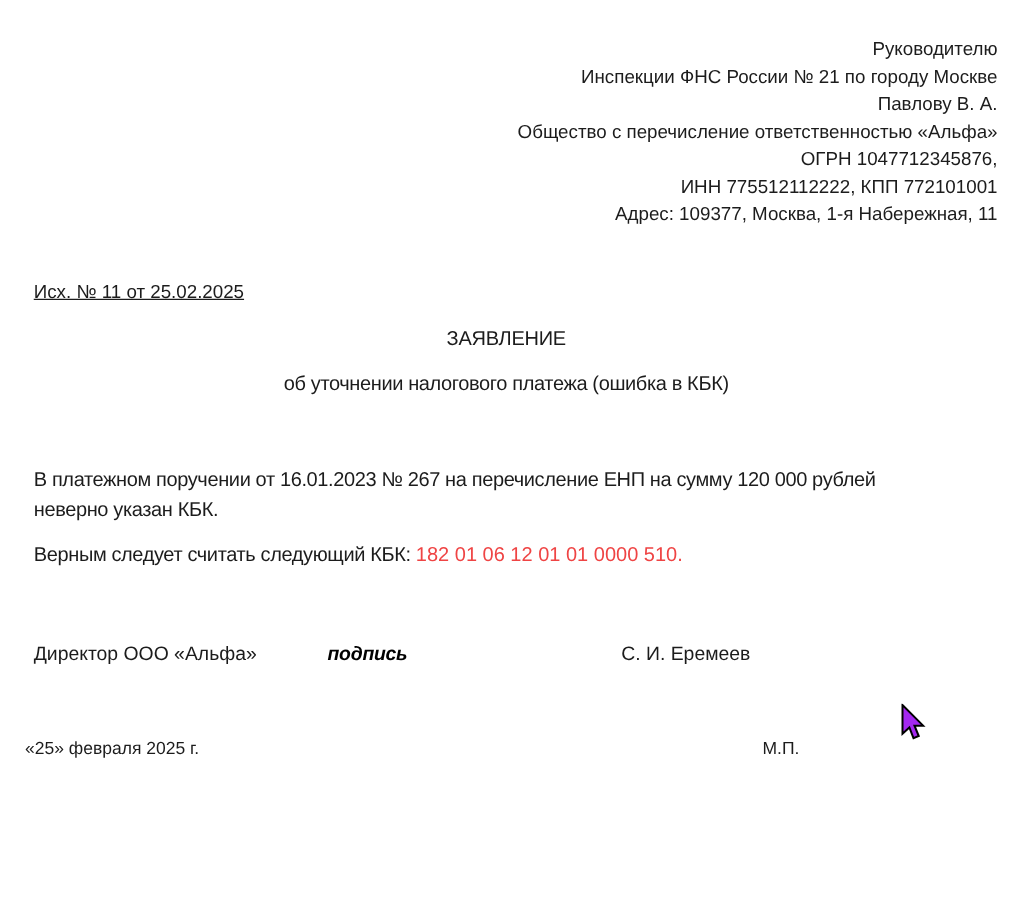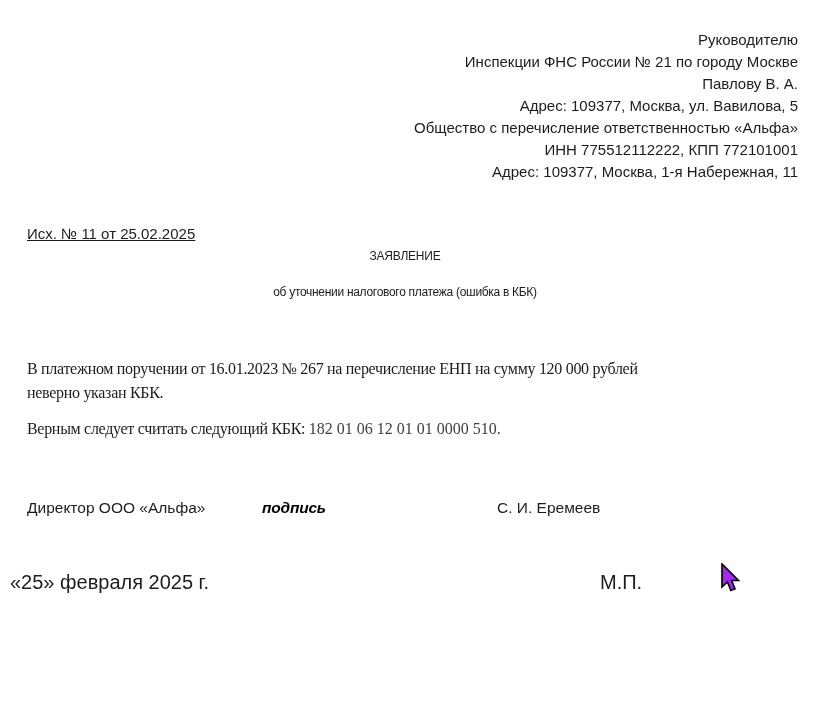--- a/index.html
+++ b/index.html
@@ -19,40 +19,40 @@
     font-size: 15px;
     line-height: 22px;
   }
   .ref-line {
     margin: 40px 0 0 27px;
     font-size: 15px;
     line-height: 22px;
     text-decoration: underline;
   }
   .doc-title {
-    margin-top: 0;
+    margin-top: 16px;
     text-align: center;
-    font-size: 12px;
+    font-size: 16px;
     line-height: 22px;
     letter-spacing: -0.2px;
   }
   .doc-subtitle {
     margin-top: 14px;
     text-align: center;
-    font-size: 12px;
+    font-size: 16px;
     line-height: 22px;
     letter-spacing: -0.3px;
   }
   .body-block {
     margin: 54px 30px 0 27px;
     font-size: 16px;
     line-height: 24px;
     letter-spacing: -0.3px;
   }
-  .para { margin-top: 12px; font-family: Liberation Serif, serif; }
+  .para { margin-top: 12px; }
   .para:first-child { margin-top: 0; }
   .kbk-value {
     letter-spacing: 0;
   }
   .text-caret {
     display: inline-block;
     width: 1.5px;
     height: 19px;
     background: #000000;
     vertical-align: text-bottom;
@@ -67,22 +67,22 @@
   .sig-role { display: inline-block; width: 235px; }
   .sig-placeholder {
     display: inline-block;
     width: 235px;
     font-style: italic;
     font-weight: bold;
     letter-spacing: -0.2px;
   }
   .sig-name { display: inline-block; text-align: right; }
   .date-row {
-    margin: 52px 0 0 10px;
-    font-size: 20px;
+    margin: 52px 0 0 20px;
+    font-size: 14px;
     line-height: 22px;
     white-space: nowrap;
   }
   .date-value { display: inline-block; width: 590px; }
   .stamp-label { display: inline-block; }
   .mouse-cursor {
     position: absolute;
     left: 719px;
     top: 563px;
     width: 22px;
@@ -92,37 +92,37 @@
 </style>
 </head>
 <body>
 
 <div class="page">
 
   <div class="header-block">
     <div>Руководителю</div>
     <div>Инспекции ФНС России № 21 по городу Москве</div>
     <div>Павлову В. А.</div>
-    <div>Адрес: 109377, Москва, ул. Вавилова, 5</div>
     <div>Общество с перечисление ответственностью «Альфа»</div>
+    <div>ОГРН 1047712345876,</div>
     <div>ИНН 775512112222, КПП 772101001</div>
     <div>Адрес: 109377, Москва, 1-я Набережная, 11</div>
   </div>
 
   <div class="ref-line">Исх. № 11 от 25.02.2025</div>
 
   <div class="doc-title">ЗАЯВЛЕНИЕ</div>
   <div class="doc-subtitle">об уточнении налогового платежа (ошибка в КБК)</div>
 
   <div class="body-block">
     <div class="para">
       <div>В платежном поручении от 16.01.2023 № 267 на перечисление ЕНП на сумму 120 000 рублей</div>
       <div>неверно указан КБК.</div>
     </div>
-    <div class="para"><span>Верным следует считать следующий КБК: </span><span class="kbk-value" style="color:#404040;">182 01 06 12 01 01 0000 510.</span></div>
+    <div class="para"><span>Верным следует считать следующий КБК: </span><span class="kbk-value" style="color:#ef4444;">182 01 06 12 01 01 0000 510.</span></div>
   </div>
 
   <div class="signature-row">
     <span class="sig-role">Директор ООО «Альфа»</span><span class="sig-placeholder" style="color:#000000;">подпись</span><span class="sig-name">С. И. Еремеев</span>
   </div>
 
   <div class="date-row">
     <span class="date-value">«25» февраля 2025 г.</span><span class="stamp-label">М.П.</span>
   </div>
 

